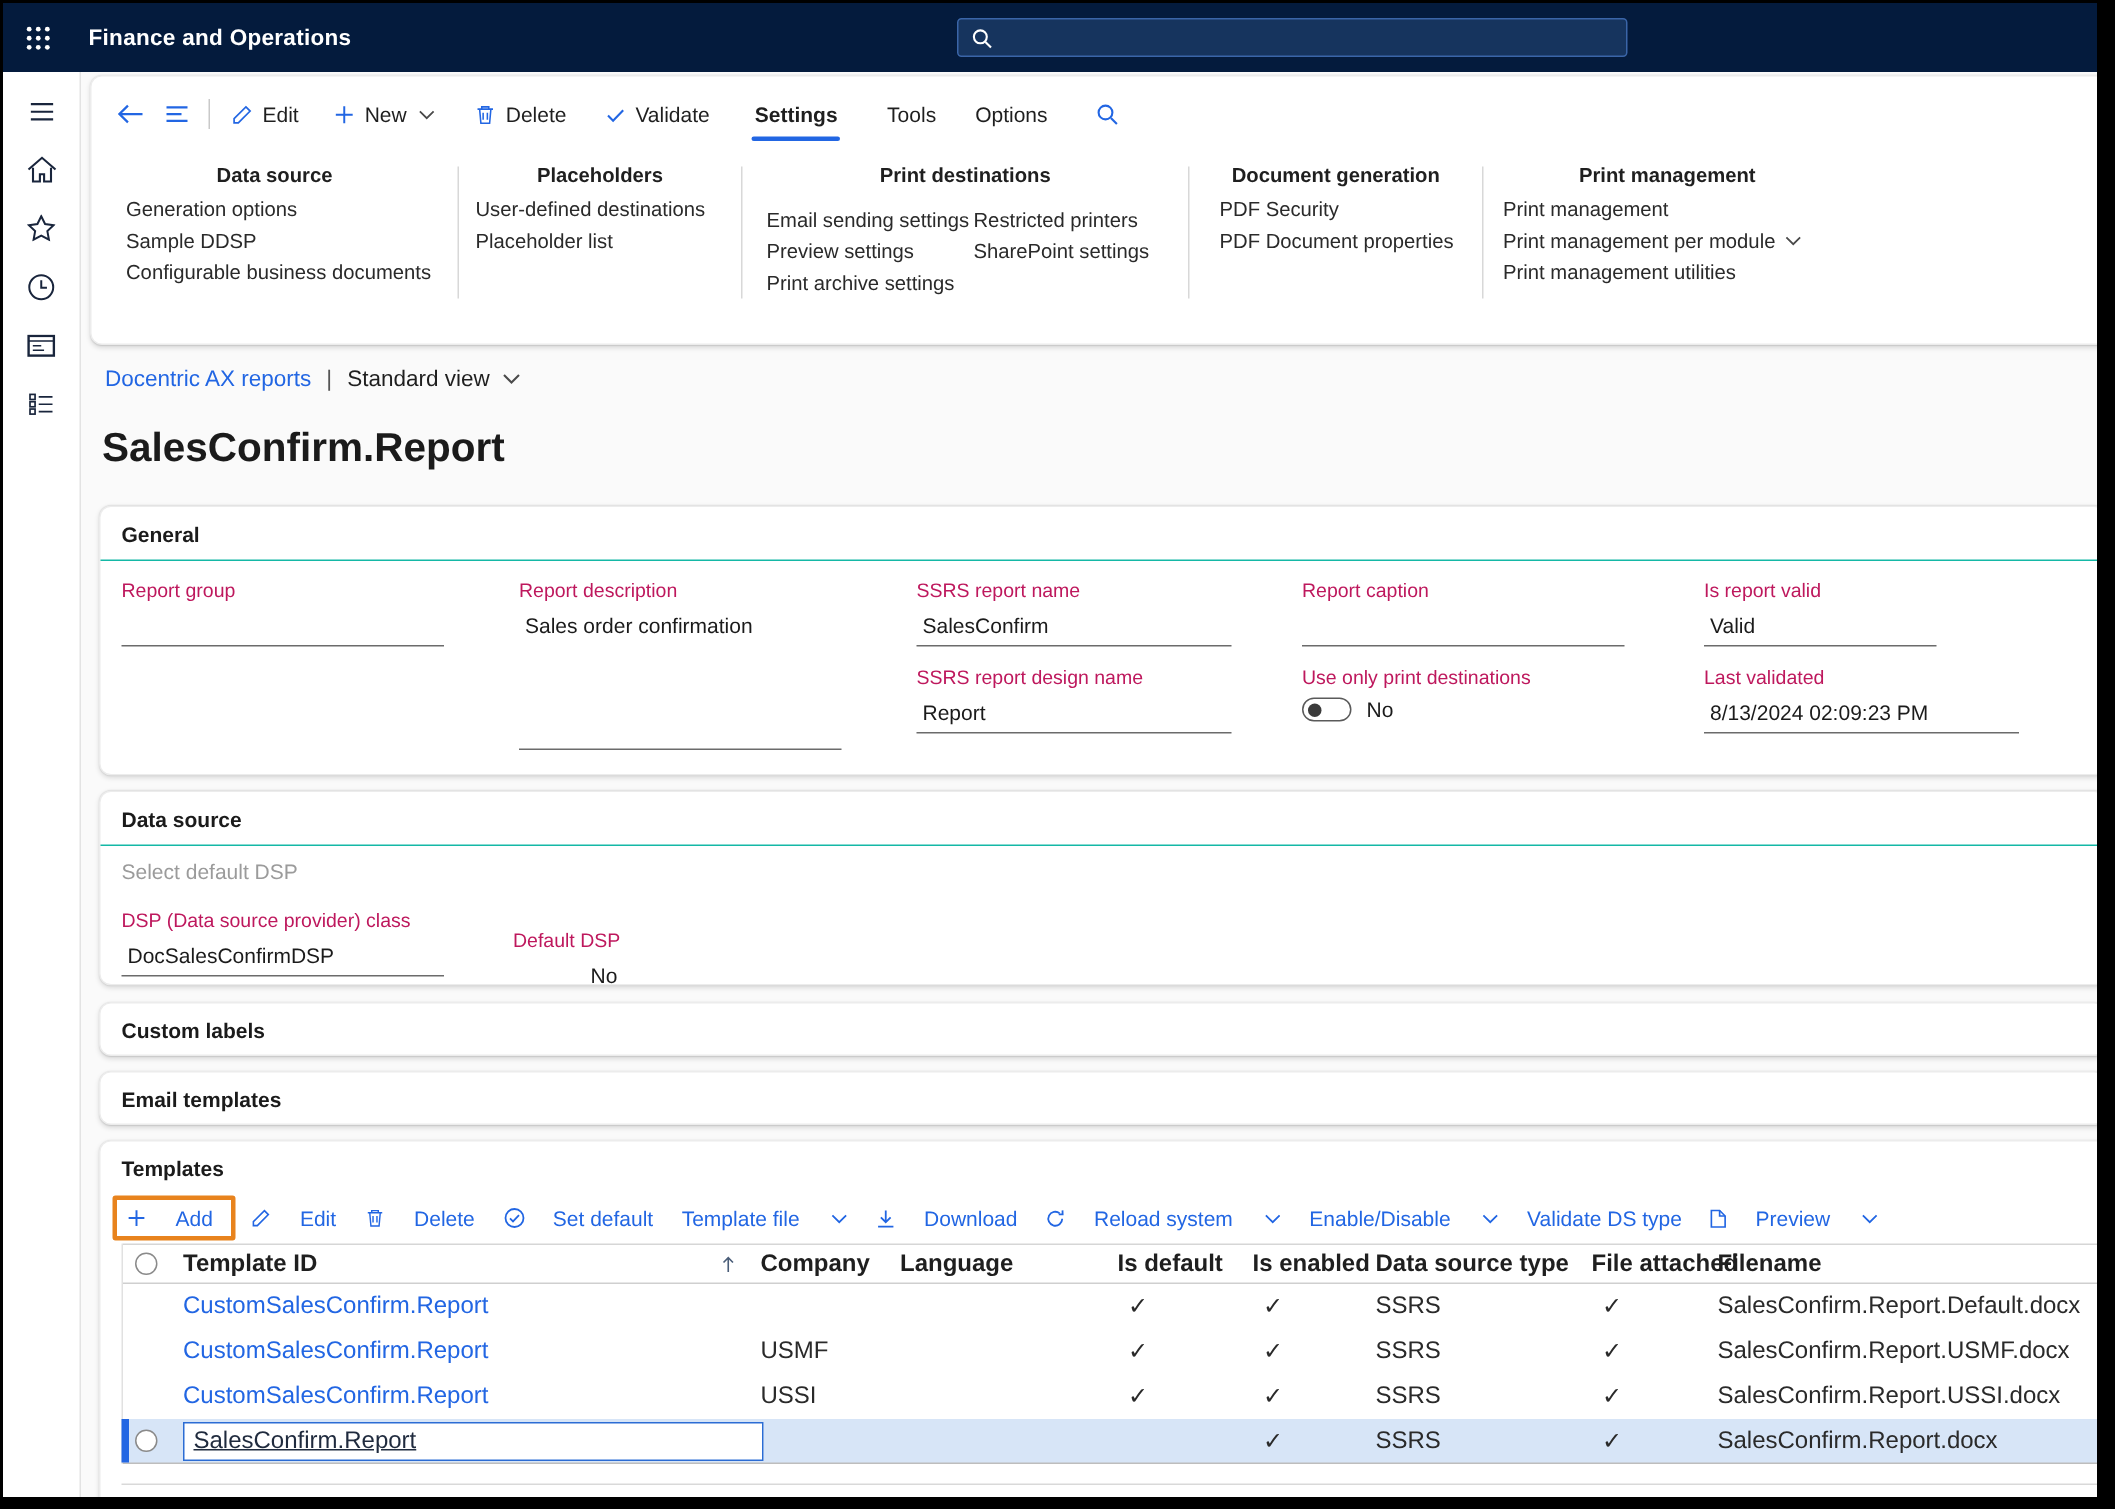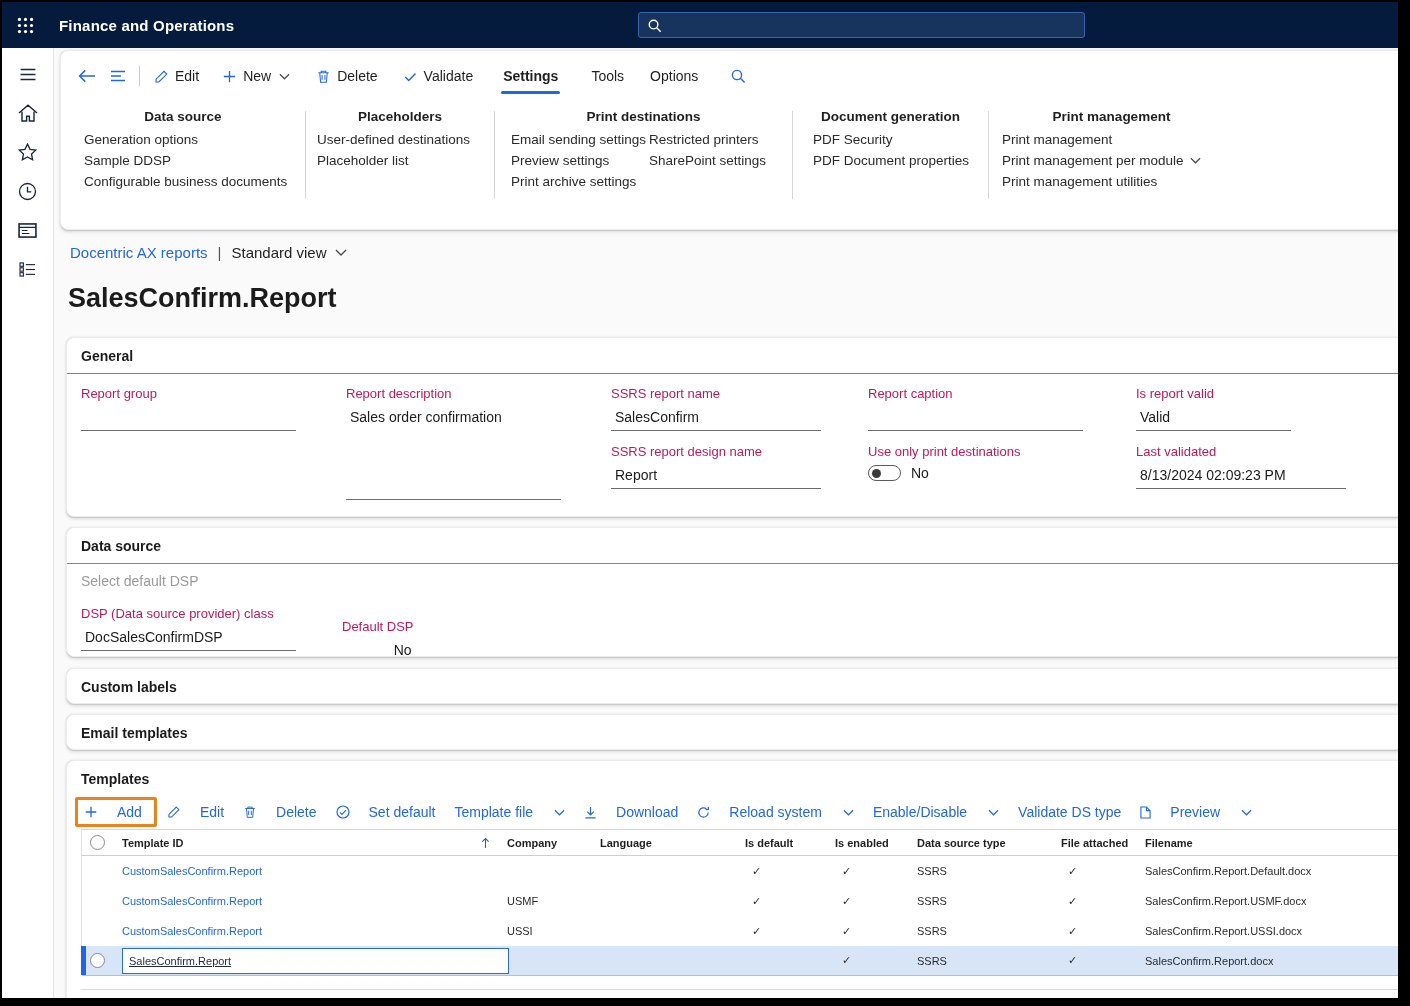--- a/index.html
+++ b/index.html
@@ -35,21 +35,21 @@
   .chev { color:#4a4a4a; display:flex; margin-left:2px; }
   .chev.blue { color:#2266e3; }
 
   .ap-ribbon { display:flex; margin-top:16px; }
   .ap-group { display:flex; flex-direction:column; }
   .ap-group h3 { font-size:13.5px; font-weight:bold; color:#1f1f1f; text-align:center; margin-bottom:5px; }
   .ap-item { font-size:13.5px; color:#2a2a2a; line-height:21px; cursor:pointer; display:flex; align-items:center; gap:4px; white-space:nowrap; }
   .ap-divider { width:1px; background:#d8d8d8; height:88px; margin-top:2px; flex:0 0 auto; }
   .g1 { width:244px; } .g1 .ap-item { padding-left:23px; }
   .g2 { width:188px; } .g2 .ap-item { padding-left:11px; }
-  .g3 { width:297px; }
+  .g3 { width:297px;justify-content:space-between; }
   .g3 .cols { display:flex; } .g3 .colA { width:154px; padding-left:16px; } .g3 .colB { padding-left:0; }
   .g4 { width:195px; } .g4 .ap-item { padding-left:20px; }
   .g5 { width:245px; } .g5 .ap-item { padding-left:13px; }
 
   
   .breadcrumb { position:absolute; left:16px; top:196px; display:flex; align-items:center; gap:10px; font-size:15px; }
   .bc-link { color:#2266e3; cursor:pointer; }
   .bc-sep { color:#555; }
   .bc-view { color:#1f1f1f; display:flex; align-items:center; gap:6px; cursor:pointer; }
   .page-title { position:absolute; left:14px; top:235px; font-size:27px; font-weight:bold; color:#1b1b1b; }
@@ -81,21 +81,21 @@
 
   
   .tpl-toolbar { position:absolute; left:8px; top:35px; height:32px; display:flex; align-items:center; font-size:14px; color:#2266e3; }
   .tpl-btn { display:flex; align-items:center; gap:19px; cursor:pointer; margin-right:19px; white-space:nowrap; }
   .tpl-btn .icn { display:flex; }
   .add-annotation { border:3px solid #e8831d; border-radius:2px; padding:4px 12px 4px 6px; margin-right:10px; }
   .add-annotation .tpl-btn { margin-right:0; }
 
   
   .grid { position:absolute; left:14px; right:0; top:68px; border-left:1px solid #e1e1e1; }
-  .grow { position:relative; height:30px; font-size:11px; color:#2a2a2a; }
+  .grow { position:relative; height:30px; font-size:16px; color:#2a2a2a; }
   .ghead { height:27px; border-top:1px solid #d6d6d6; border-bottom:1px solid #cfcfcf; font-weight:bold; color:#1f1f1f; }
   .gcell { position:absolute; top:0; height:100%; display:flex; align-items:center; white-space:nowrap; }
   .col-radio { left:8px; } .col-id { left:40px; } .col-sort { left:399px; } .col-company { left:425px; }
   .col-lang { left:518px; } .col-default { left:663px; } .col-enabled { left:753px; } .col-dstype { left:835px; }
   .col-attached { left:979px; } .col-filename { left:1063px; }
   .chkc { padding-left:7px; }
   .radio { width:15px; height:15px; border:1px solid #8a8a8a; border-radius:50%; background:#fff; cursor:pointer; }
   .glink { color:#2266e3; cursor:pointer; }
   .grow.selected { background:#d7e5f7; border-bottom:1px solid #bdbdbd; }
   .sel-bar { position:absolute; left:-1px; top:0; width:5px; height:100%; background:#2266e3; }

